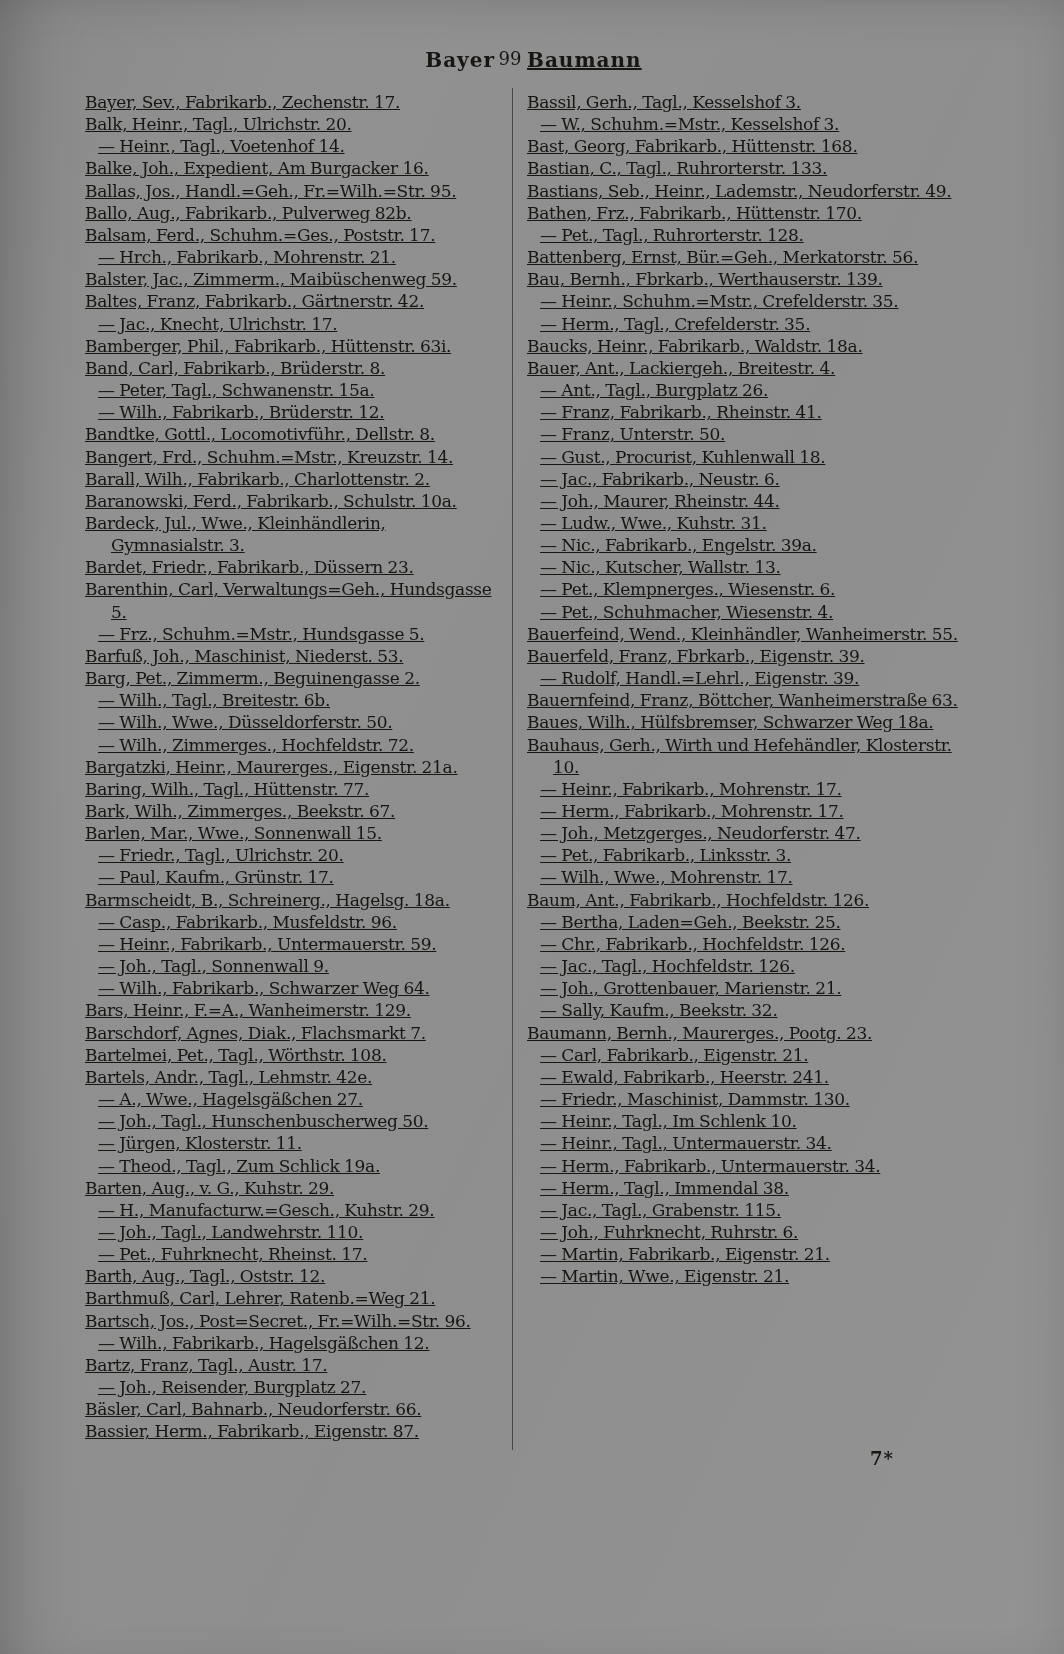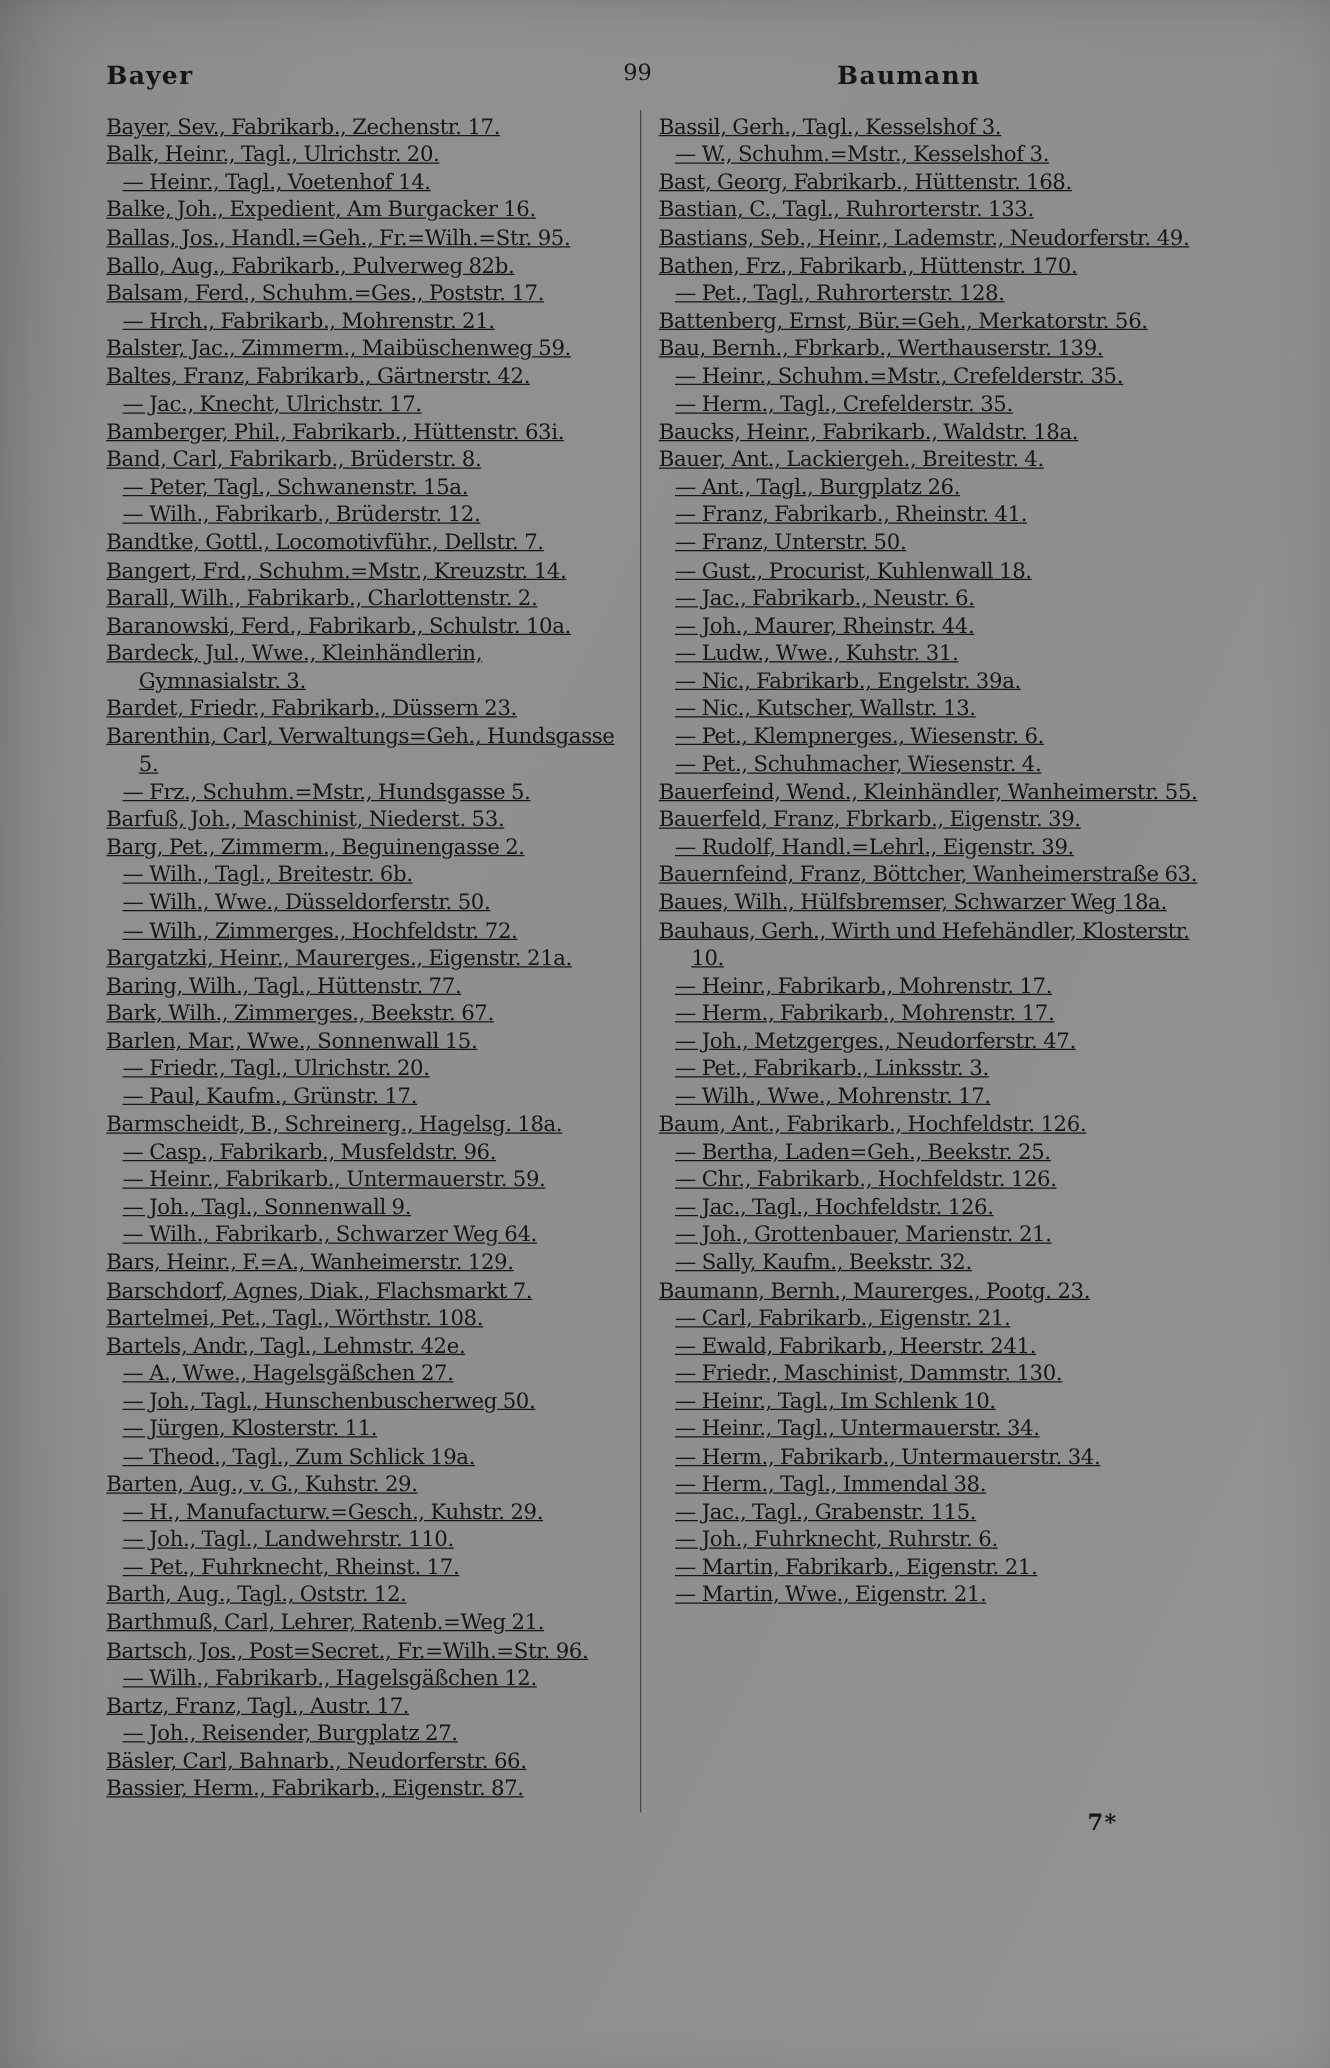--- a/index.html
+++ b/index.html
@@ -15,26 +15,26 @@
   .page {
     position: absolute;
     inset: 0;
     background: linear-gradient(115deg, #898989 0%, #919191 18%, #8e8e8e 55%, #939393 100%);
     box-shadow: inset 55px 0 70px -45px rgba(0,0,0,0.22),
                 inset -35px 0 60px -40px rgba(0,0,0,0.12),
                 inset 0 40px 60px -45px rgba(0,0,0,0.10);
   }
   .header { position: absolute; top: 48px; left: 0; width: 100%; height: 28px; }
   .h-left {
-    position: absolute; left: 85px; width: 410px; text-align: left;
+    position: absolute; left: 85px; width: 410px; text-align: right;
     font-weight: bold; font-size: 20px; letter-spacing: 1px;
   }
   .h-right {
-    position: absolute; left: 527px; width: 400px; text-align: center;
-    font-weight: bold; font-size: 20px; letter-spacing: 1px;
+    position: absolute; left: 527px; width: 400px; text-align: left;
+    font-weight: bold; font-size: 20px; letter-spacing: 1px; text-decoration: underline;
   }
   .h-num {
     position: absolute; left: 455px; width: 110px; text-align: center;
     font-size: 18px; font-weight: normal;
   }
   .divider {
     position: absolute; left: 512px; top: 88px; width: 1px; height: 1362px;
     background: #474747;
   }
   .col {
@@ -79,21 +79,21 @@
       <p class="entry">Ballo, Aug., Fabrikarb., Pulverweg 82b.</p>
       <p class="entry">Balsam, Ferd., Schuhm.=Ges., Poststr. 17.</p>
       <p class="entry dash">— Hrch., Fabrikarb., Mohrenstr. 21.</p>
       <p class="entry">Balster, Jac., Zimmerm., Maibüschenweg 59.</p>
       <p class="entry">Baltes, Franz, Fabrikarb., Gärtnerstr. 42.</p>
       <p class="entry dash">— Jac., Knecht, Ulrichstr. 17.</p>
       <p class="entry">Bamberger, Phil., Fabrikarb., Hüttenstr. 63i.</p>
       <p class="entry">Band, Carl, Fabrikarb., Brüderstr. 8.</p>
       <p class="entry dash">— Peter, Tagl., Schwanenstr. 15a.</p>
       <p class="entry dash">— Wilh., Fabrikarb., Brüderstr. 12.</p>
-      <p class="entry">Bandtke, Gottl., Locomotivführ., Dellstr. 7.</p>
+      <p class="entry">Bandtke, Gottl., Locomotivführ., Dellstr. 8.</p>
       <p class="entry">Bangert, Frd., Schuhm.=Mstr., Kreuzstr. 14.</p>
       <p class="entry">Barall, Wilh., Fabrikarb., Charlottenstr. 2.</p>
       <p class="entry">Baranowski, Ferd., Fabrikarb., Schulstr. 10a.</p>
       <p class="entry">Bardeck, Jul., Wwe., Kleinhändlerin, Gymnasialstr. 3.</p>
       <p class="entry">Bardet, Friedr., Fabrikarb., Düssern 23.</p>
       <p class="entry">Barenthin, Carl, Verwaltungs=Geh., Hundsgasse 5.</p>
       <p class="entry dash">— Frz., Schuhm.=Mstr., Hundsgasse 5.</p>
       <p class="entry">Barfuß, Joh., Maschinist, Niederst. 53.</p>
       <p class="entry">Barg, Pet., Zimmerm., Beguinengasse 2.</p>
       <p class="entry dash">— Wilh., Tagl., Breitestr. 6b.</p>

